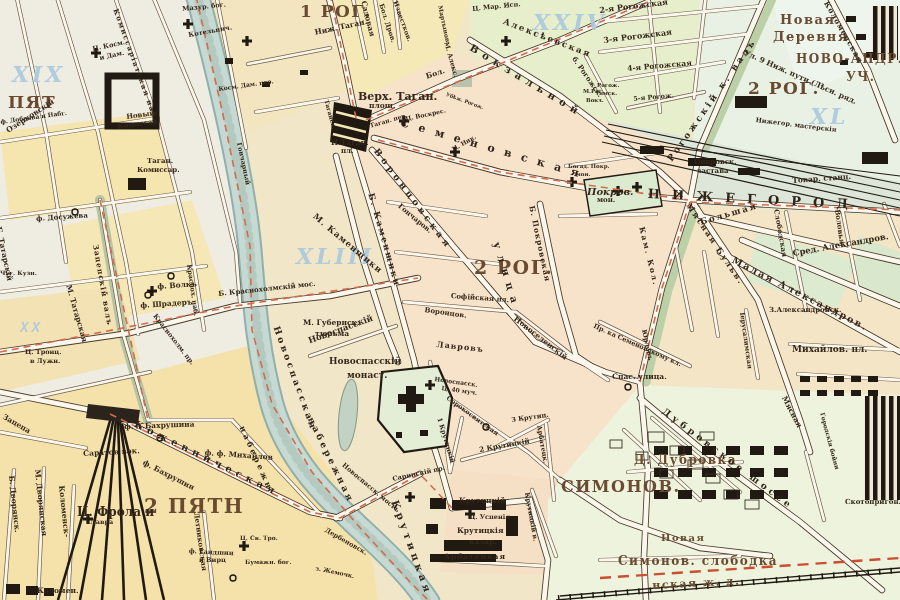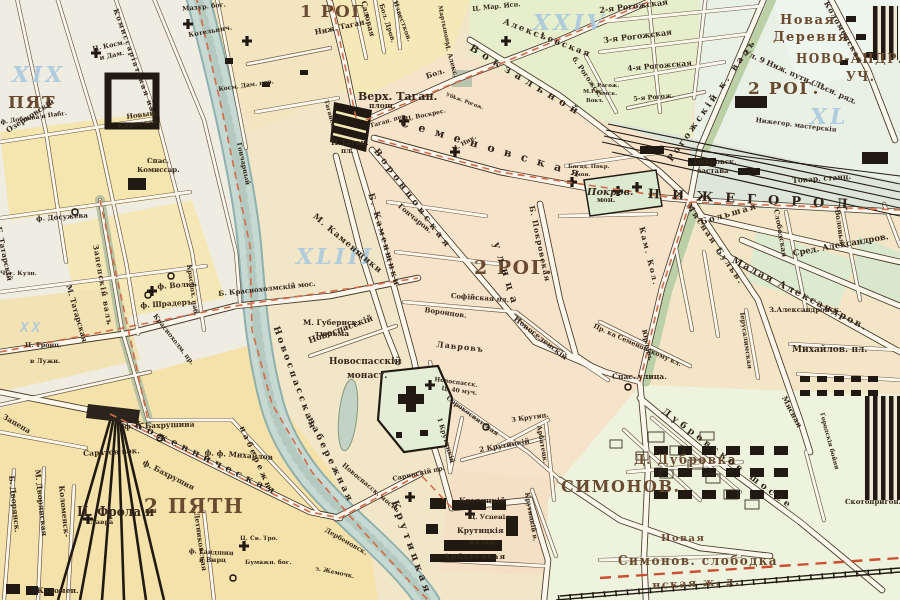--- a/index.html
+++ b/index.html
@@ -365,36 +365,36 @@
       <div class="map-label lb-big" style="left: 661px; top: 533px; font-size: 10px;">Новая</div>
       <div class="map-label lb-big" style="left: 652px; top: 581px; font-size: 11px; transform: rotate(-3deg);">нская ж. д.</div>
       <div class="map-label lb-blue" style="left: 12px; top: 64px; font-size: 22px;">XIX</div>
       <div class="map-label lb-blue" style="left: 20px; top: 322px; font-size: 14px; font-family: Liberation Mono, monospace;">XX</div>
       <div class="map-label lb-blue" style="left: 533px; top: 12px; font-size: 22px;">XXIV</div>
       <div class="map-label lb-blue" style="left: 810px; top: 106px; font-size: 22px;">XL</div>
       <div class="map-label lb-blue" style="left: 296px; top: 246px; font-size: 22px;">XLIII</div>
       <div class="map-label lb-lbl" style="left: 118px; top: 8px; font-size: 7px; letter-spacing: 1.5px; transform: rotate(70deg);">Комиссаріатская наб.</div>
       <div class="map-label lb-lbl" style="left: 126px; top: 114px; font-size: 7px; transform: rotate(-8deg);">Новый</div>
       <div class="map-label lb-lbl" style="left: 117px; top: 124px; font-size: 7px; transform: rotate(-8deg);">Комиссар.</div>
-      <div class="map-label lb-lbl" style="left: 147px; top: 158px; font-size: 7px;">Спас.</div>
+      <div class="map-label lb-lbl" style="left: 147px; top: 158px; font-size: 7px;">Таган.</div>
       <div class="map-label lb-lbl" style="left: 137px; top: 167px; font-size: 7px;">Комиссар.</div>
       <div class="map-label lb-lbl" style="left: 182px; top: 6px; font-size: 6.5px; transform: rotate(-6deg);">Мазур. бог.</div>
       <div class="map-label lb-lbl" style="left: 92px; top: 46px; font-size: 6.5px; transform: rotate(-12deg);">Ц. Косм.</div>
       <div class="map-label lb-lbl" style="left: 99px; top: 55px; font-size: 6.5px; transform: rotate(-12deg);">и Дам.</div>
       <div class="map-label lb-lbl" style="left: 188px; top: 32px; font-size: 6.5px; transform: rotate(-10deg);">Котельнич.</div>
       <div class="map-label lb-lbl" style="left: 218px; top: 86px; font-size: 6px; transform: rotate(-8deg);">Косм. Дам. пер.</div>
       <div class="map-label lb-lbl" style="left: 242px; top: 142px; font-size: 6.5px; transform: rotate(78deg);">Гончарный</div>
       <div class="map-label lb-lbl" style="left: 36px; top: 216px; font-size: 7px; transform: rotate(-4deg);">ф. Досужева</div>
       <div class="map-label lb-lbl" style="left: 5px; top: 128px; font-size: 7.5px; transform: rotate(-33deg);">Озерковскій</div>
       <div class="map-label lb-lbl" style="left: 0px; top: 119px; font-size: 6px; transform: rotate(-8deg);">ф. Доброва и Набг.</div>
       <div class="map-label lb-lbl" style="left: 2px; top: 226px; font-size: 7.5px; transform: rotate(78deg);">Б. Татарскій</div>
       <div class="map-label lb-lbl" style="left: 72px; top: 284px; font-size: 7.5px; transform: rotate(74deg);">М. Татарская</div>
       <div class="map-label lb-lbl" style="left: 0px; top: 270px; font-size: 6px;">Чуг. Кузн.</div>
       <div class="map-label lb-lbl" style="left: 99px; top: 244px; font-size: 7.5px; letter-spacing: 1px; transform: rotate(80deg);">Зацепскій валъ</div>
-      <div class="map-label lb-lbl" style="left: 25px; top: 342px; font-size: 6.5px;">Ц. Троиц.</div>
+      <div class="map-label lb-lbl" style="left: 25px; top: 349px; font-size: 6.5px;">Ц. Троиц.</div>
       <div class="map-label lb-lbl" style="left: 30px; top: 358px; font-size: 6.5px;">в Лужн.</div>
       <div class="map-label lb-lbl" style="left: 157px; top: 283px; font-size: 7.5px; transform: rotate(-4deg);">ф. Волкъ</div>
       <div class="map-label lb-lbl" style="left: 140px; top: 302px; font-size: 7.5px; transform: rotate(-4deg);">ф. Шрадеръ</div>
       <div class="map-label lb-lbl" style="left: 192px; top: 264px; font-size: 6.5px; transform: rotate(82deg);">Краснох. наб.</div>
       <div class="map-label lb-lbl" style="left: 218px; top: 291px; font-size: 7px; transform: rotate(-6deg);">Б. Краснохолмскій мос.</div>
       <div class="map-label lb-lbl" style="left: 157px; top: 313px; font-size: 6.5px; transform: rotate(52deg);">Краснохолм. пр.</div>
       <div class="map-label lb-lbl" style="left: 5px; top: 413px; font-size: 7.5px; transform: rotate(30deg);">Зацепа</div>
       <div class="map-label lb-lbl" style="left: 15px; top: 475px; font-size: 7.5px; transform: rotate(84deg);">Б. Дворянск.</div>
       <div class="map-label lb-lbl" style="left: 41px; top: 469px; font-size: 7.5px; transform: rotate(84deg);">М. Дворянская</div>
       <div class="map-label lb-lbl" style="left: 65px; top: 485px; font-size: 7.5px; transform: rotate(84deg);">Коломенск-</div>

